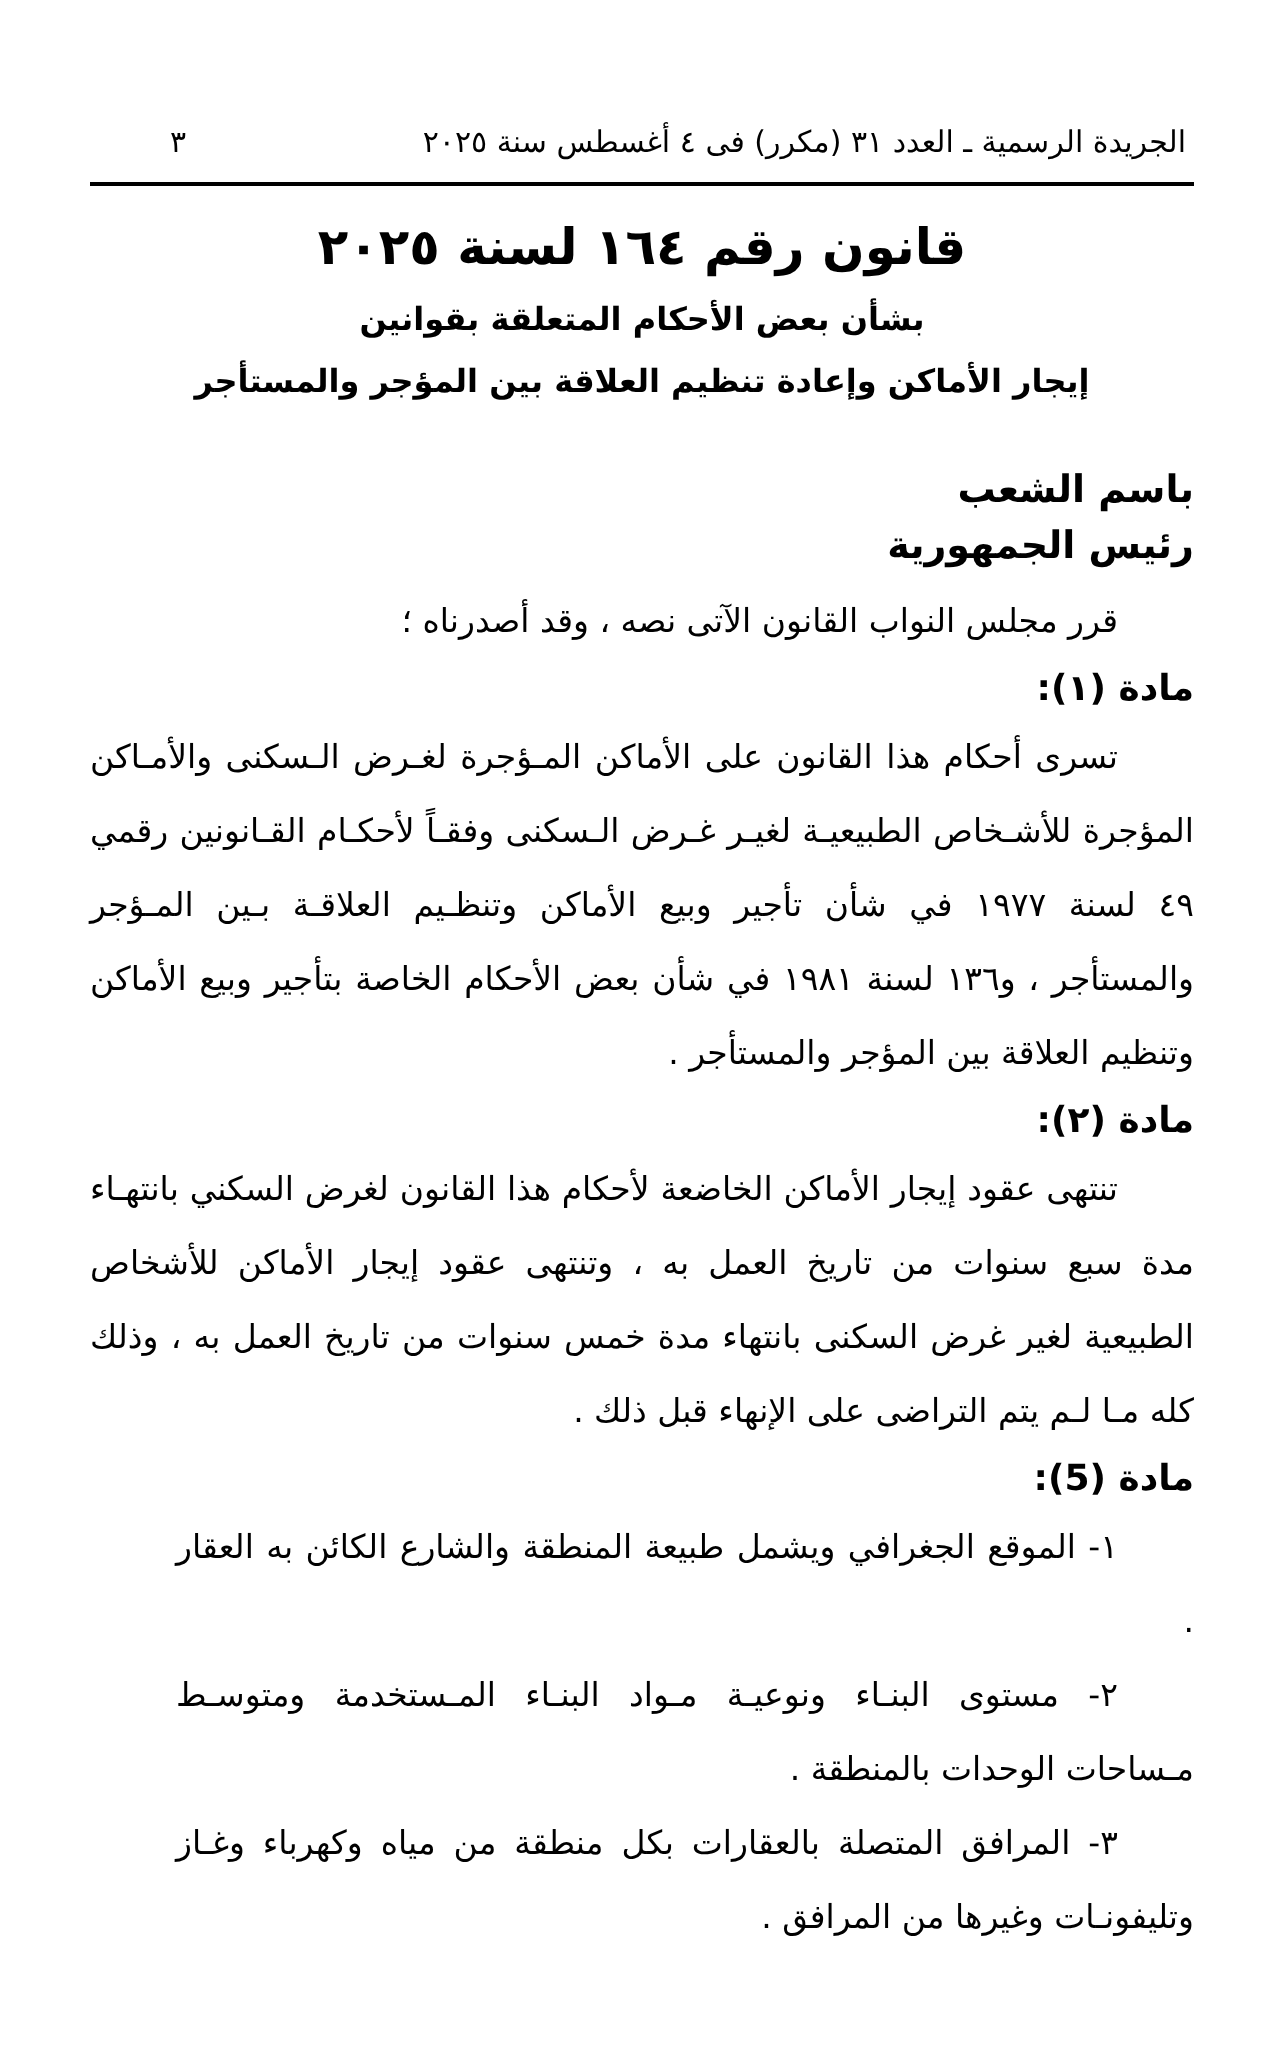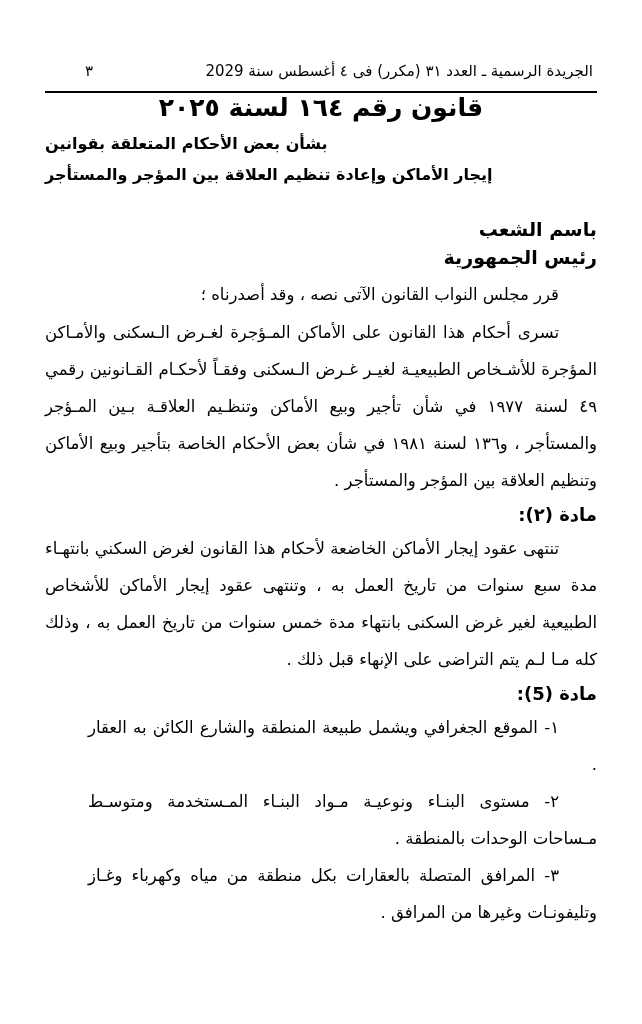--- a/index.html
+++ b/index.html
@@ -27,24 +27,25 @@
   }
   .header-rule {
     border-bottom: 2px solid #000000;
     margin-top: 9px;
   }
   
   .law-title {
     text-align: center;
     font-weight: bold;
     font-size: 25px;
+    margin-top: 16px;
     letter-spacing: 0;
   }
   .subtitle {
-    text-align: left;
+    text-align: center;
     font-weight: bold;
     font-size: 16px;
     line-height: 31px;
   }
   .subtitle-block { margin-top: 6px; }
   .bold-line {
     text-align: right;
     font-weight: bold;
     font-size: 19px;
     line-height: 28px;
@@ -73,40 +74,41 @@
     text-indent: 38px;
     margin-left: 43px;
   }
 </style>
 </head>
 <body>
 
 <div class="page">
 
   <div class="header-row">
-    <span class="journal-line">الجريدة الرسمية ـ العدد ٣١ (مكرر) فى ٤ أغسطس سنة 2029</span>
+    <span class="journal-line">الجريدة الرسمية ـ العدد ٣١ (مكرر) فى ٤ أغسطس سنة ٢٠٢٥</span>
     <span class="page-number">٣</span>
   </div>
   <div class="header-rule"></div>
 
   <h1 class="law-title">قانون رقم ١٦٤ لسنة ٢٠٢٥</h1>
 
   <div class="subtitle-block">
     <div class="subtitle">بشأن بعض الأحكام المتعلقة بقوانين</div>
     <div class="subtitle">إيجار الأماكن وإعادة تنظيم العلاقة بين المؤجر والمستأجر</div>
   </div>
 
   <div class="names-block">
     <div class="bold-line">باسم الشعب</div>
     <div class="bold-line">رئيس الجمهورية</div>
   </div>
 
   <p class="body-par preamble">قرر مجلس النواب القانون الآتى نصه ، وقد أصدرناه ؛</p>
 
   <div class="article">
+    <div class="article-heading">مادة (١):</div>
     <p class="body-par">تسرى أحكام هذا القانون على الأماكن المـؤجرة لغـرض الـسكنى والأمـاكن المؤجرة للأشـخاص الطبيعيـة لغيـر غـرض الـسكنى وفقـاً لأحكـام القـانونين رقمي ٤٩ لسنة ١٩٧٧ في شأن تأجير وبيع الأماكن وتنظـيم العلاقـة بـين المـؤجر والمستأجر ، و١٣٦ لسنة ١٩٨١ في شأن بعض الأحكام الخاصة بتأجير وبيع الأماكن وتنظيم العلاقة بين المؤجر والمستأجر .</p>
   </div>
 
   <div class="article">
     <div class="article-heading">مادة (٢):</div>
     <p class="body-par">تنتهى عقود إيجار الأماكن الخاضعة لأحكام هذا القانون لغرض السكني بانتهـاء مدة سبع سنوات من تاريخ العمل به ، وتنتهى عقود إيجار الأماكن للأشخاص الطبيعية لغير غرض السكنى بانتهاء مدة خمس سنوات من تاريخ العمل به ، وذلك كله مـا لـم يتم التراضى على الإنهاء قبل ذلك .</p>
   </div>
 
   <div class="article">
     <div class="article-heading">مادة (5):</div>

